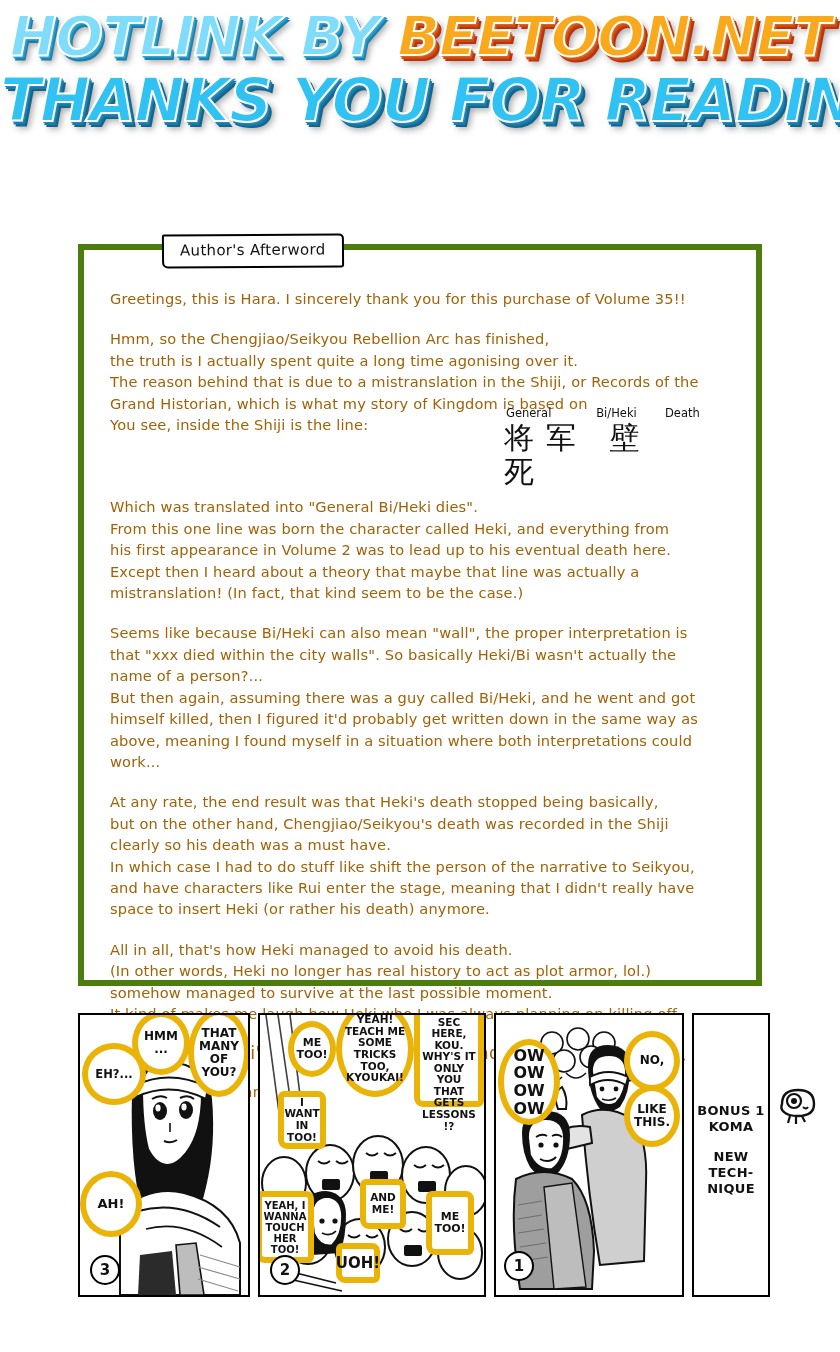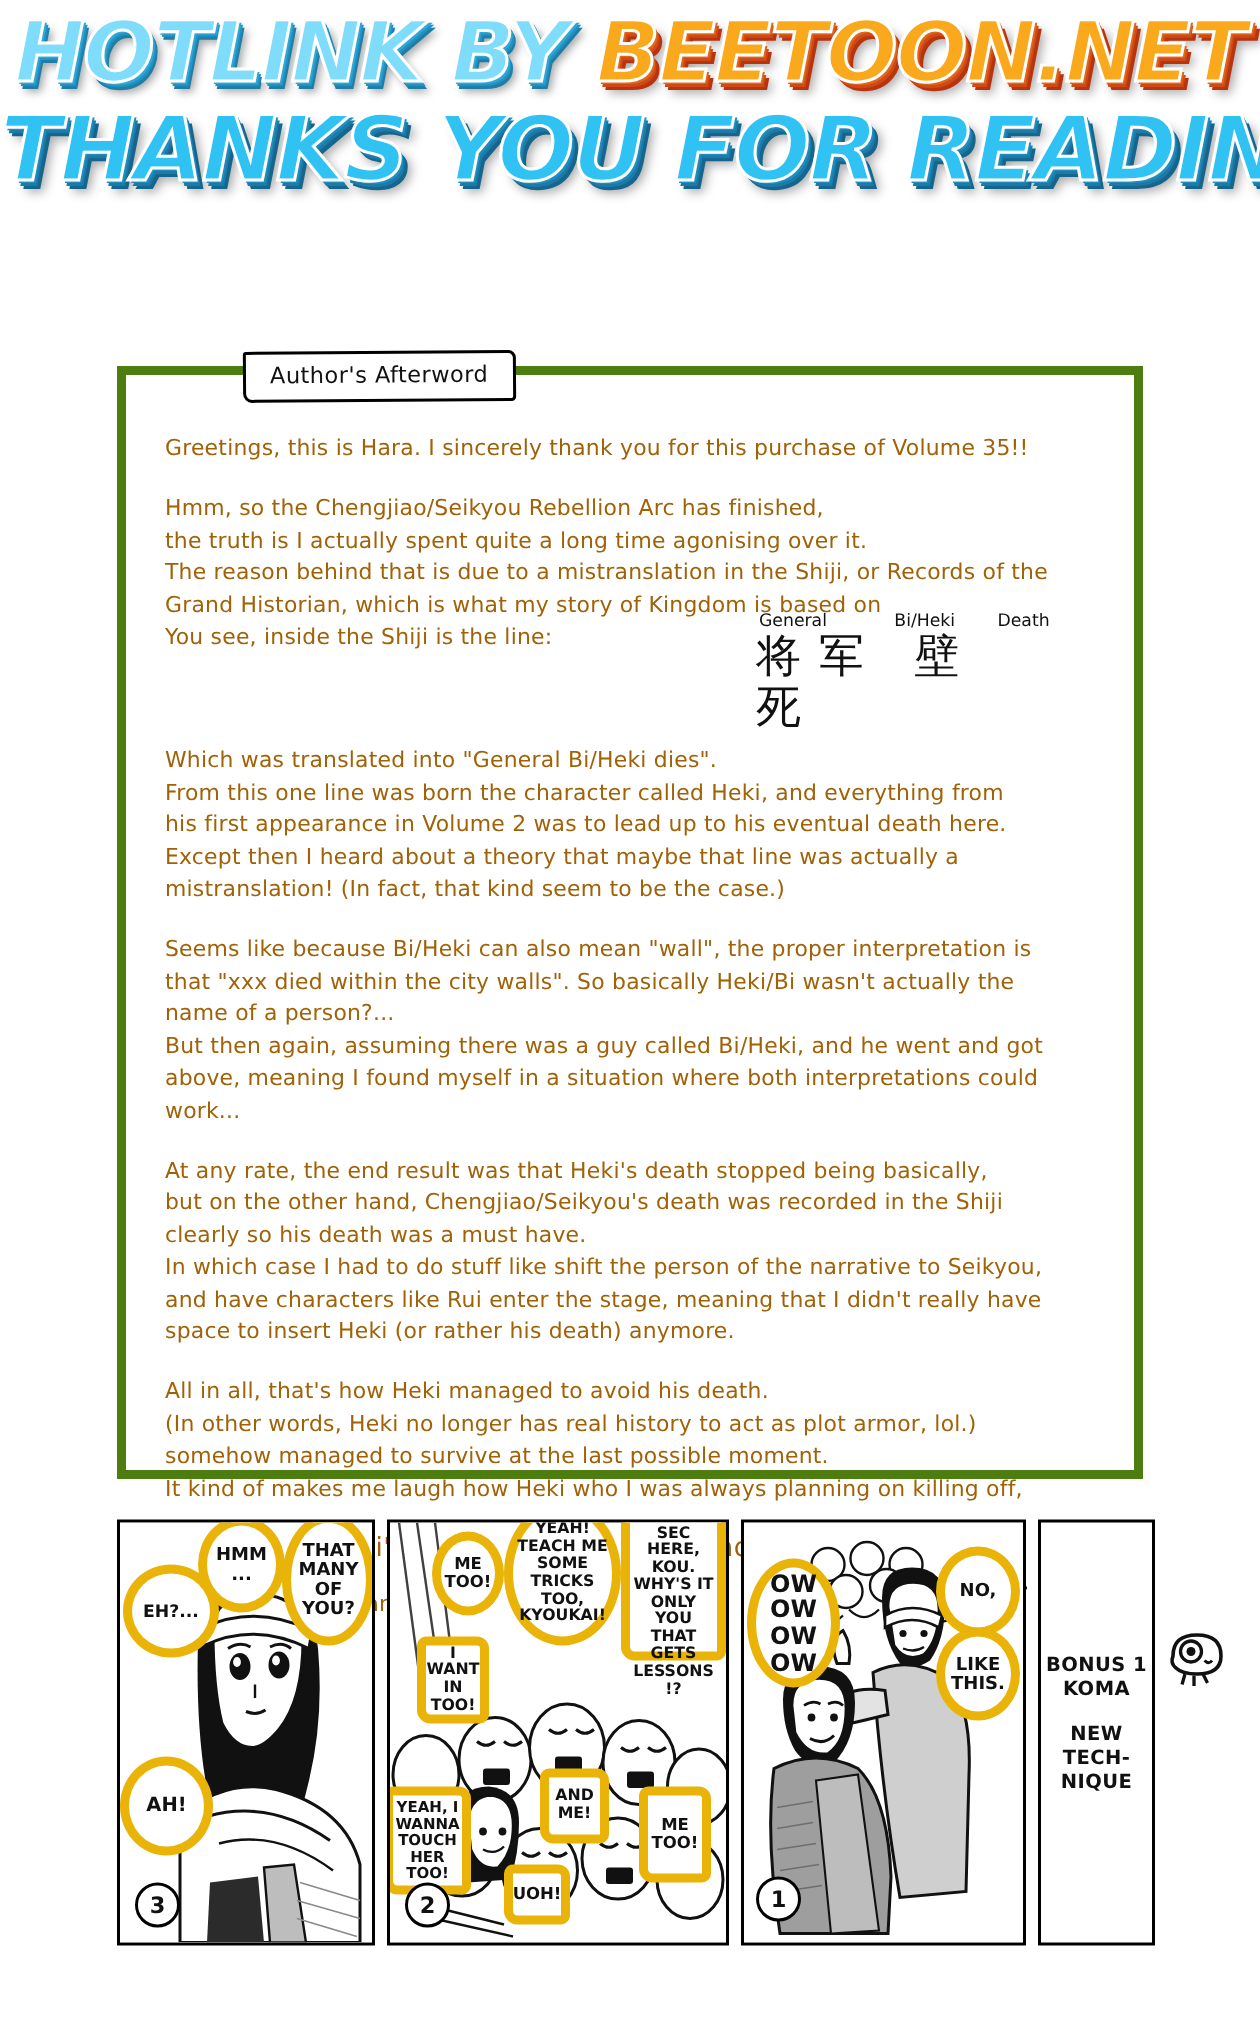--- a/index.html
+++ b/index.html
@@ -284,20 +284,21 @@
       <span class="aw-line">his first appearance in Volume 2 was to lead up to his eventual death here.</span>
       <span class="aw-line">Except then I heard about a theory that maybe that line was actually a</span>
       <span class="aw-line">mistranslation! (In fact, that kind seem to be the case.)</span>
     </p>
 
     <p class="aw-para">
       <span class="aw-line">Seems like because Bi/Heki can also mean "wall",  the proper interpretation is</span>
       <span class="aw-line">that "xxx died within the city walls". So basically Heki/Bi wasn't actually the</span>
       <span class="aw-line">name of a person?...</span>
       <span class="aw-line">But then again, assuming there was a guy called Bi/Heki, and he went and got</span>
+      <span class="aw-line">himself killed, then I figured it'd probably get written down in the same way as</span>
       <span class="aw-line">above, meaning I found myself in a situation where both interpretations could</span>
       <span class="aw-line">work...</span>
     </p>
 
     <p class="aw-para">
       <span class="aw-line">At any rate, the end result was that Heki's death stopped being basically,</span>
       <span class="aw-line">but on the other hand, Chengjiao/Seikyou's death was recorded in the Shiji</span>
       <span class="aw-line">clearly so his death was a must have.</span>
       <span class="aw-line">In which case I had to do stuff like shift the person of the narrative to Seikyou,</span>
       <span class="aw-line">and have characters like Rui enter the stage, meaning that I didn't really have</span>
@@ -446,21 +447,21 @@
           <path d="M20 262 L82 276"></path>
       </g>
     </svg>
 
     <div class="bubble" style="left:28px; top:6px;   width:48px; height:56px; font-size:11px;">ME TOO!</div>
     <div class="bubble" style="left:76px; top:-14px; width:78px; height:96px; font-size:10.5px;">YEAH! TEACH ME SOME TRICKS TOO, KYOUKAI!</div>
     <div class="bubble rect" style="left:154px;top:-8px;  width:70px; height:100px; font-size:10.5px;">NOW HANG ON A SEC HERE, KOU. WHY'S IT ONLY YOU THAT GETS LESSONS !?</div>
     <div class="bubble rect" style="left:18px; top:76px;  width:48px; height:58px; font-size:10.5px;">I WANT IN TOO!</div>
     <div class="bubble rect" style="left:-4px; top:176px; width:58px; height:72px; font-size:10px;">YEAH, I WANNA TOUCH HER TOO!</div>
     <div class="bubble rect" style="left:100px;top:164px; width:46px; height:50px; font-size:10.5px;">AND ME!</div>
-    <div class="bubble rect" style="left:76px; top:228px; width:44px; height:40px; font-size:11px;">UOH!</div>
+    <div class="bubble rect" style="left:76px; top:228px; width:44px; height:40px; font-size:15px;">UOH!</div>
     <div class="bubble rect" style="left:166px;top:176px; width:48px; height:64px; font-size:11px;">ME TOO!</div>
     <div class="panel-num" style="left:10px; bottom:10px;">2</div>
   </div>
 
   <div class="panel panel-1">
     <svg class="art" style="left:0;top:0" width="186" height="280" viewBox="0 0 186 280">
       <rect x="0" y="0" width="186" height="280" fill="#fff"></rect>
 
       <g fill="#fff" stroke="#111" stroke-width="1.6">
         <circle cx="56" cy="28" r="11"></circle>

